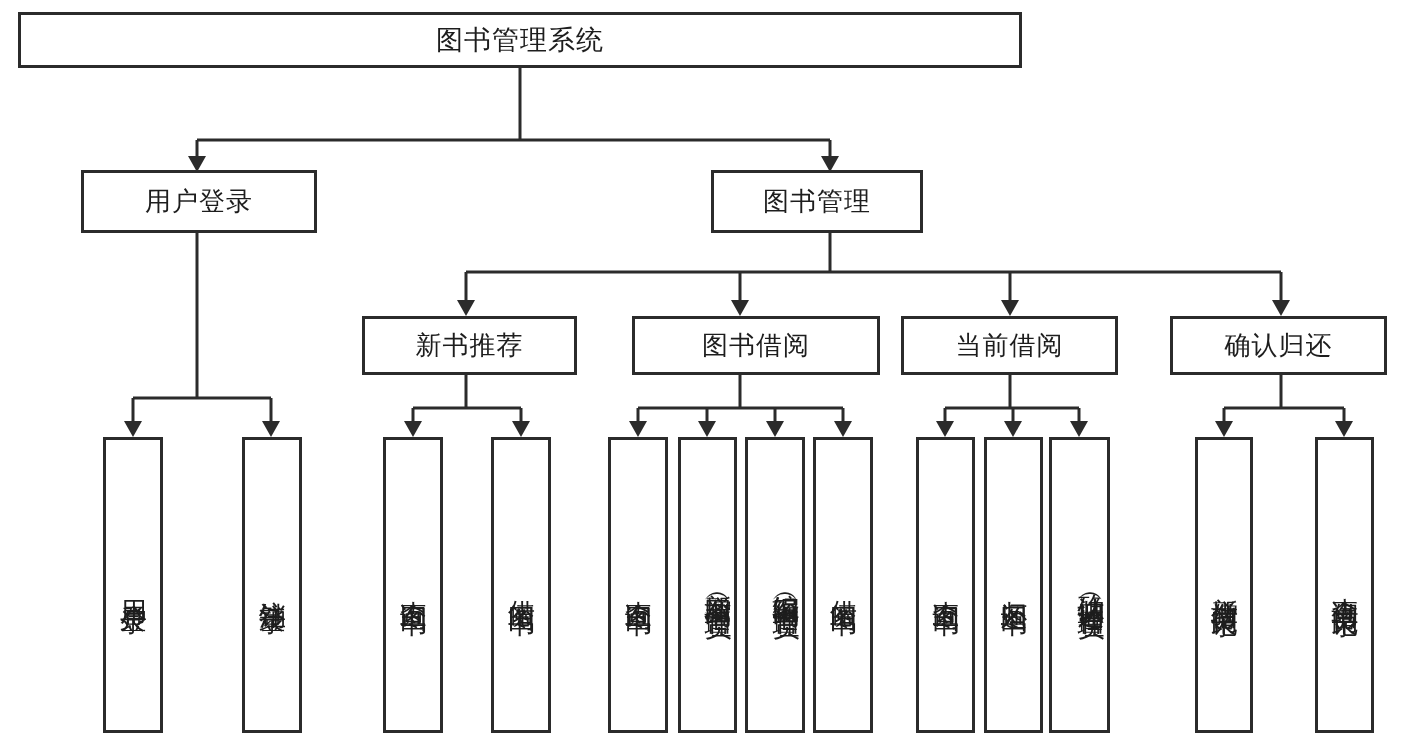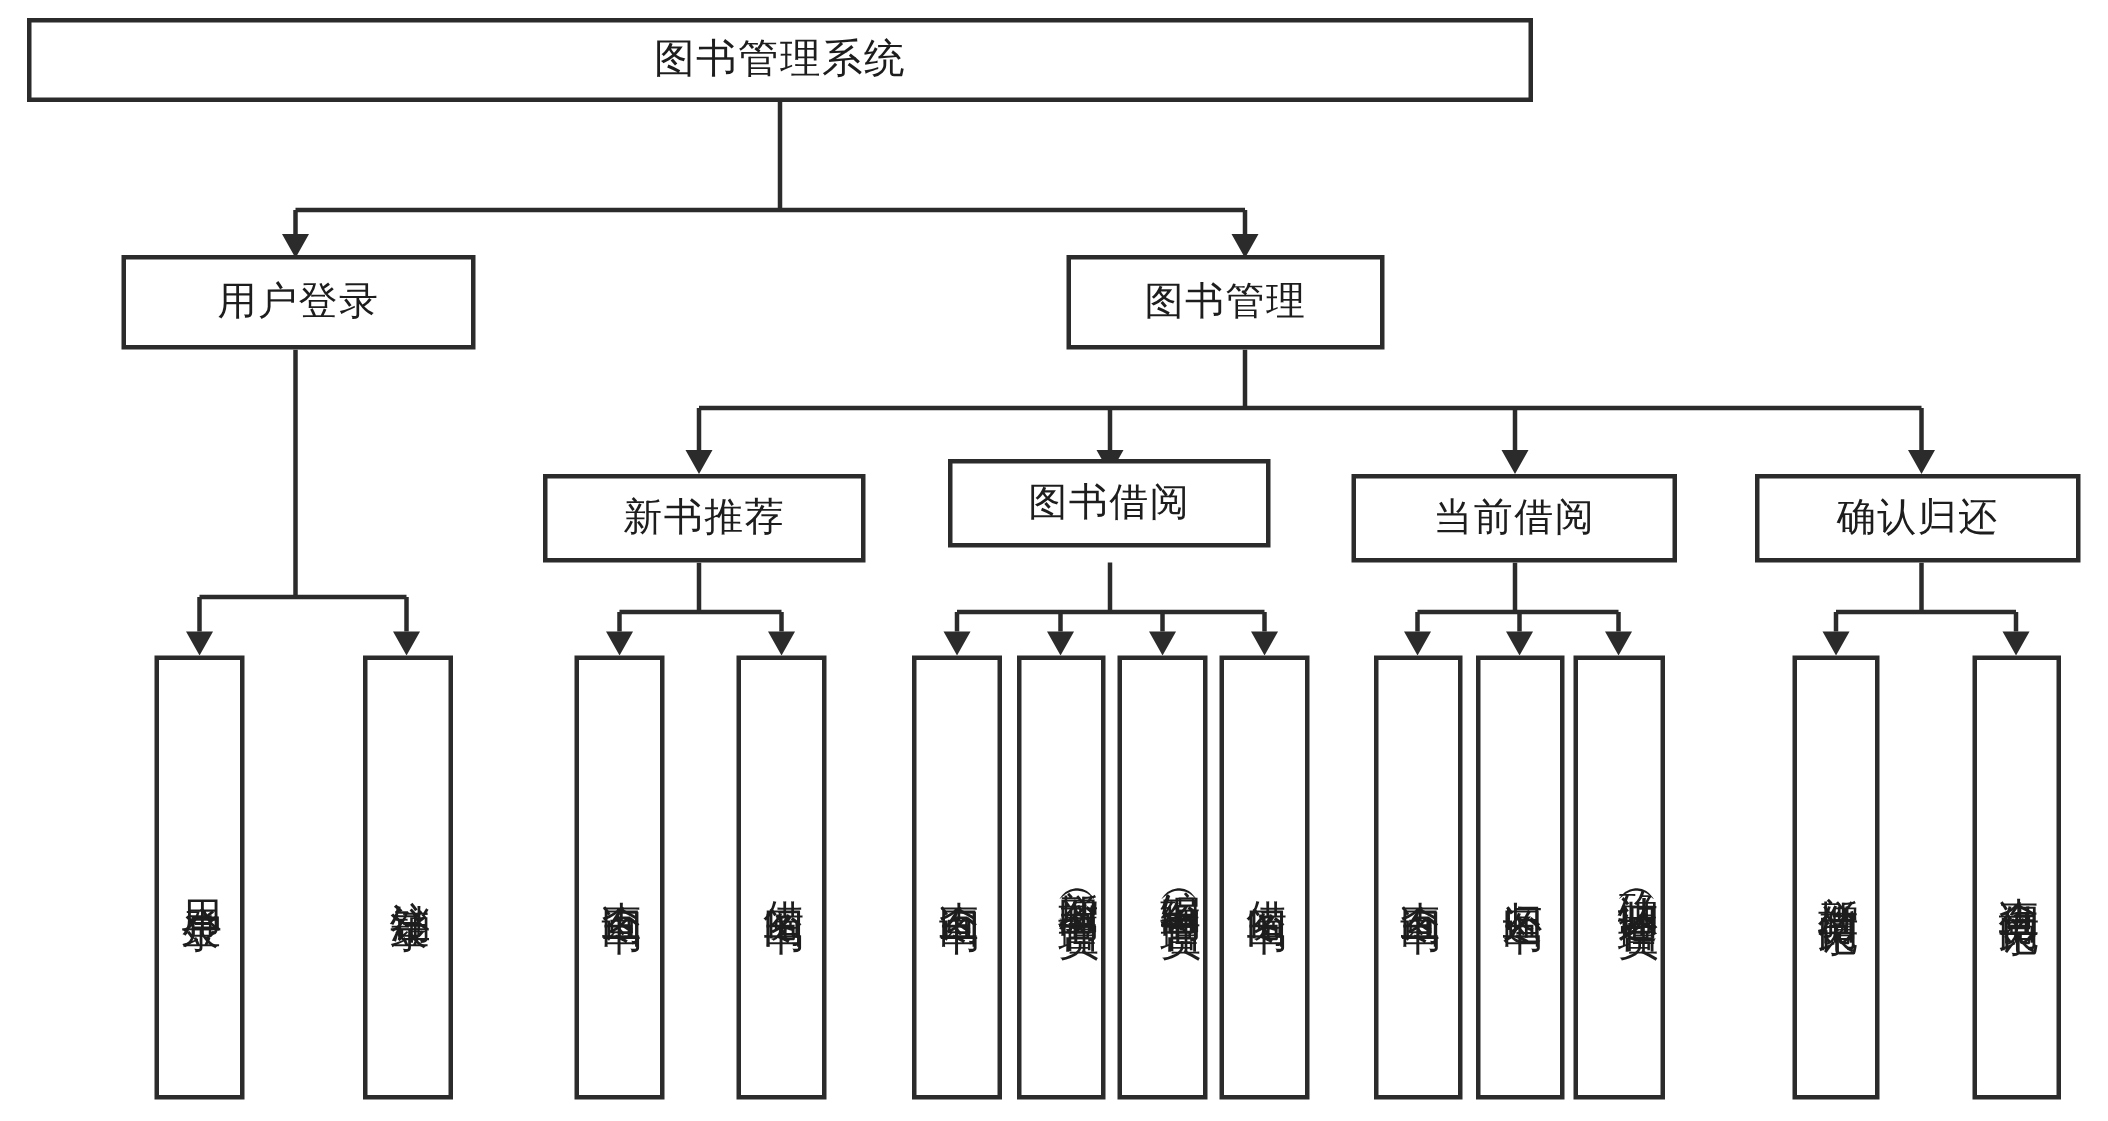--- a/index.html
+++ b/index.html
@@ -122,21 +122,21 @@
     <line x1="1344" y1="408" x2="1344" y2="421"></line>
     <polygon points="1335,421 1353,421 1344,437"></polygon>
   </svg>
 
   <div class="node h root" style="left:18px;top:12px;width:1004px;height:56px;">图书管理系统</div>
 
   <div class="node h" style="left:81px;top:170px;width:236px;height:63px;">用户登录</div>
   <div class="node h" style="left:711px;top:170px;width:212px;height:63px;">图书管理</div>
 
   <div class="node h" style="left:362px;top:316px;width:215px;height:59px;">新书推荐</div>
-  <div class="node h" style="left:632px;top:306px;width:215px;height:59px;">图书借阅</div>
+  <div class="node h" style="left:632px;top:316px;width:248px;height:59px;">图书借阅</div>
   <div class="node h" style="left:901px;top:316px;width:217px;height:59px;">当前借阅</div>
   <div class="node h" style="left:1170px;top:316px;width:217px;height:59px;">确认归还</div>
 
   <div class="node v center" style="left:103px;top:437px;width:60px;height:296px;">
     <span class="vtxt">用户登录</span>
   </div>
   <div class="node v center" style="left:242px;top:437px;width:60px;height:296px;">
     <span class="vtxt">注销登录</span>
   </div>
 

